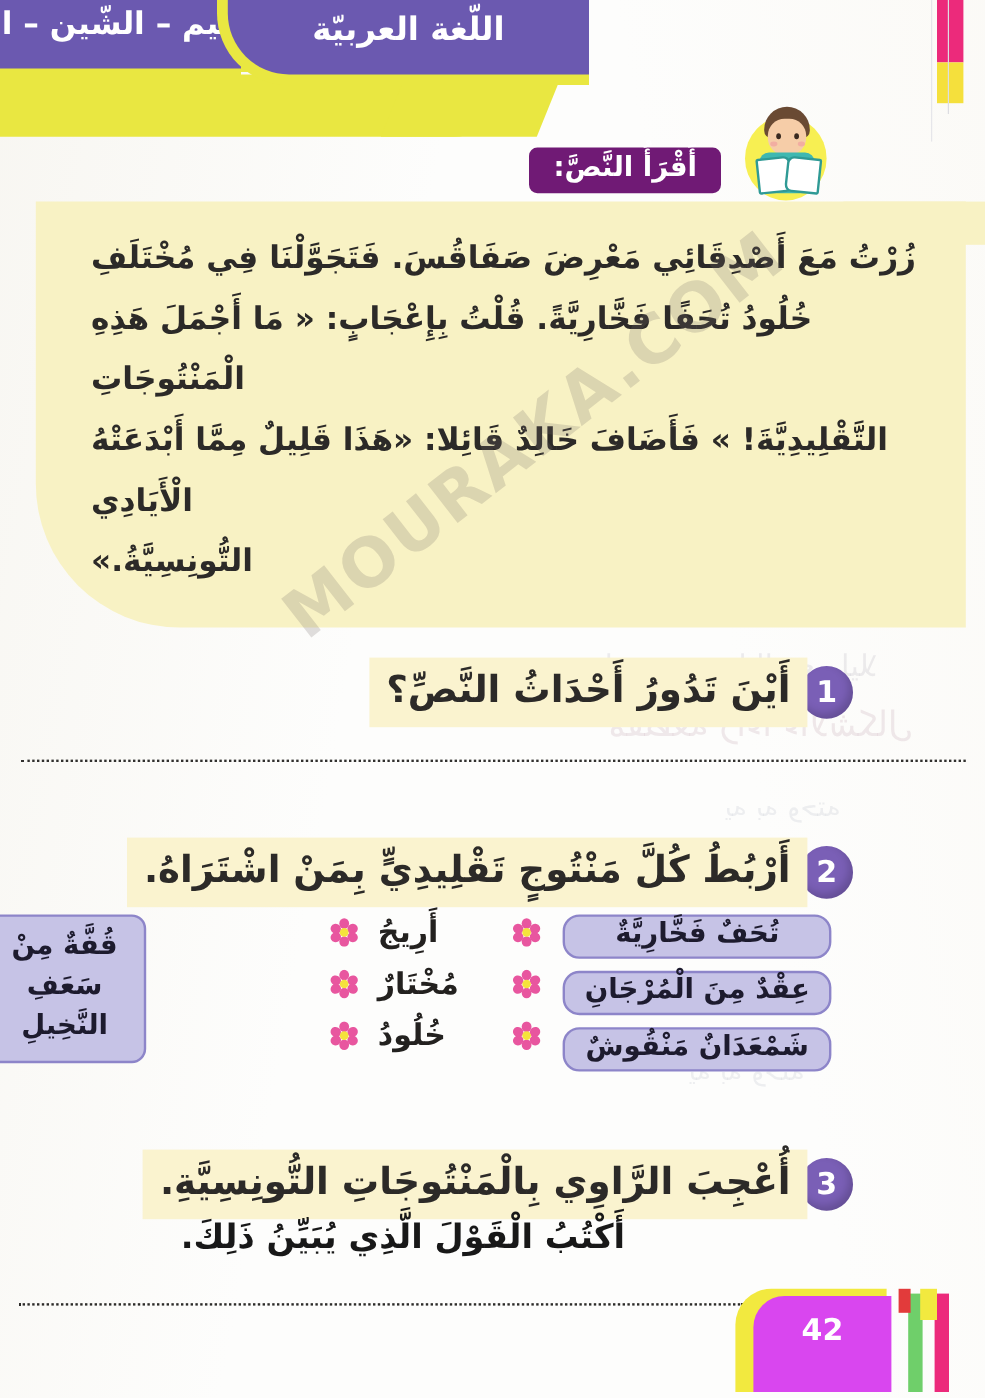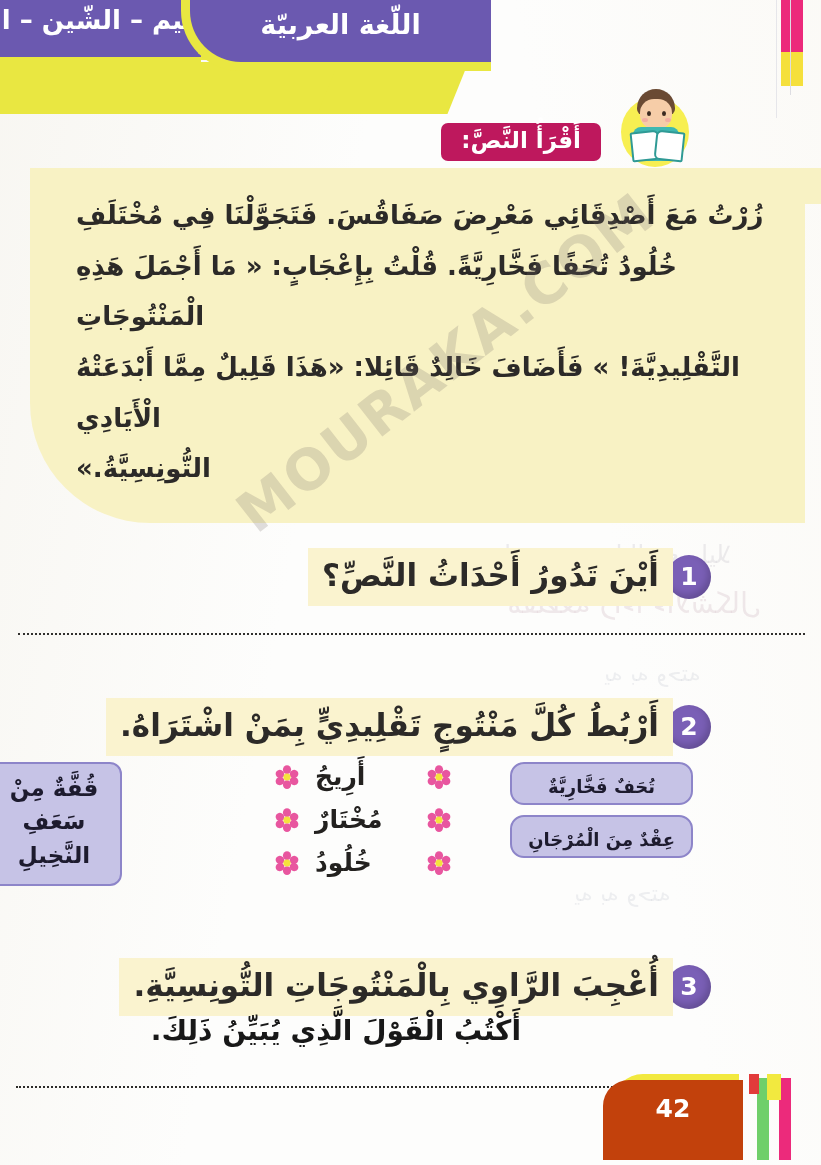--- a/index.html
+++ b/index.html
@@ -119,21 +119,21 @@
   .edge-pink  { position:absolute; top:0;  right:0; width:22px; height:52px; background:#ec2a7b; }
   .edge-yellow{ position:absolute; top:52px;right:0; width:22px; height:34px; background:#f5e03c; }
   .edge-line  { position:absolute; top:0; right:30px; width:1px; height:95px; background:#dddde2; }
   .edge-line2 { position:absolute; top:0; right:44px; width:1px; height:118px; background:#e6e6ea; }
 
   
   .read-badge {
     position: absolute;
     top: 123px;
     right: 220px;
-    background: #be185d;
+    background: #701a75;
     color: #ffffff;
     font-size: 23px;
     font-weight: bold;
     padding: 5px 20px 8px 20px;
     border-radius: 7px;
     line-height: 1.1;
   }
   .boy {
     position: absolute;
     top: 85px;
@@ -262,23 +262,23 @@
     height: 0;
   }
 
   
   .match-zone { position: absolute; }
   .pill {
     background: #c6c3e6;
     border: 2px solid #8d85c9;
     border-radius: 14px;
     color: #1d1b2e;
-    font-size: 18px;
+    font-size: 23px;
     font-weight: 600;
-    padding: 12px 16px 6px 16px;
+    padding: 1px 16px 6px 16px;
     text-align: center;
     white-space: nowrap;
     direction: rtl;
   }
   .name-row {
     display: flex;
     align-items: center;
     justify-content: center;
     gap: 16px;
     direction: rtl;
@@ -317,23 +317,23 @@
     left: 16px;
     top: 1086px;
     width: 604px;
     border-top: 2px dotted #2c2b29;
     height: 0;
   }
   .page-tab {
     position: absolute;
     right: 78px;
     top: 1080px;
-    width: 140px;
+    width: 115px;
     height: 80px;
-    background: #c2410c;
+    background: #d946ef;
     border-radius: 26px 0 0 0;
     color: #ffffff;
     font-size: 25px;
     font-weight: bold;
     display: flex;
     align-items: flex-start;
     justify-content: center;
     padding-top: 14px;
     box-sizing: border-box;
     margin-left: 48px;
@@ -411,20 +411,21 @@
   <div class="dotted-sep" style="top:633px;"></div>
 
   <div class="q-row" style="top:698px; right:110px;">
     <div class="q-badge">2</div>
     <div class="q-text">أَرْبُطُ كُلَّ مَنْتُوجٍ تَقْلِيدِيٍّ بِمَنْ اشْتَرَاهُ.</div>
   </div>
 
   <div class="match-zone" style="top:762px; right:128px; display:flex; flex-direction:column; gap:10px;">
     <div class="pill">تُحَفٌ فَخَّارِيَّةٌ</div>
     <div class="pill">عِقْدٌ مِنَ الْمُرْجَانِ</div>
+    <div class="pill">شَمْعَدَانٌ مَنْقُوشٌ</div>
   </div>
 
   <div class="match-zone" style="top:762px; right:370px; display:flex; flex-direction:column; gap:14px;">
     <div class="name-row">
       <svg class="flower" viewBox="0 0 24 24">
         <g fill="#e8569f">
           <ellipse cx="12" cy="4.6" rx="4.1" ry="4.4"></ellipse>
           <ellipse cx="19" cy="9" rx="4.1" ry="4.4" transform="rotate(60 19 9)"></ellipse>
           <ellipse cx="19" cy="16" rx="4.1" ry="4.4" transform="rotate(120 19 16)"></ellipse>
           <ellipse cx="12" cy="19.6" rx="4.1" ry="4.4"></ellipse>

